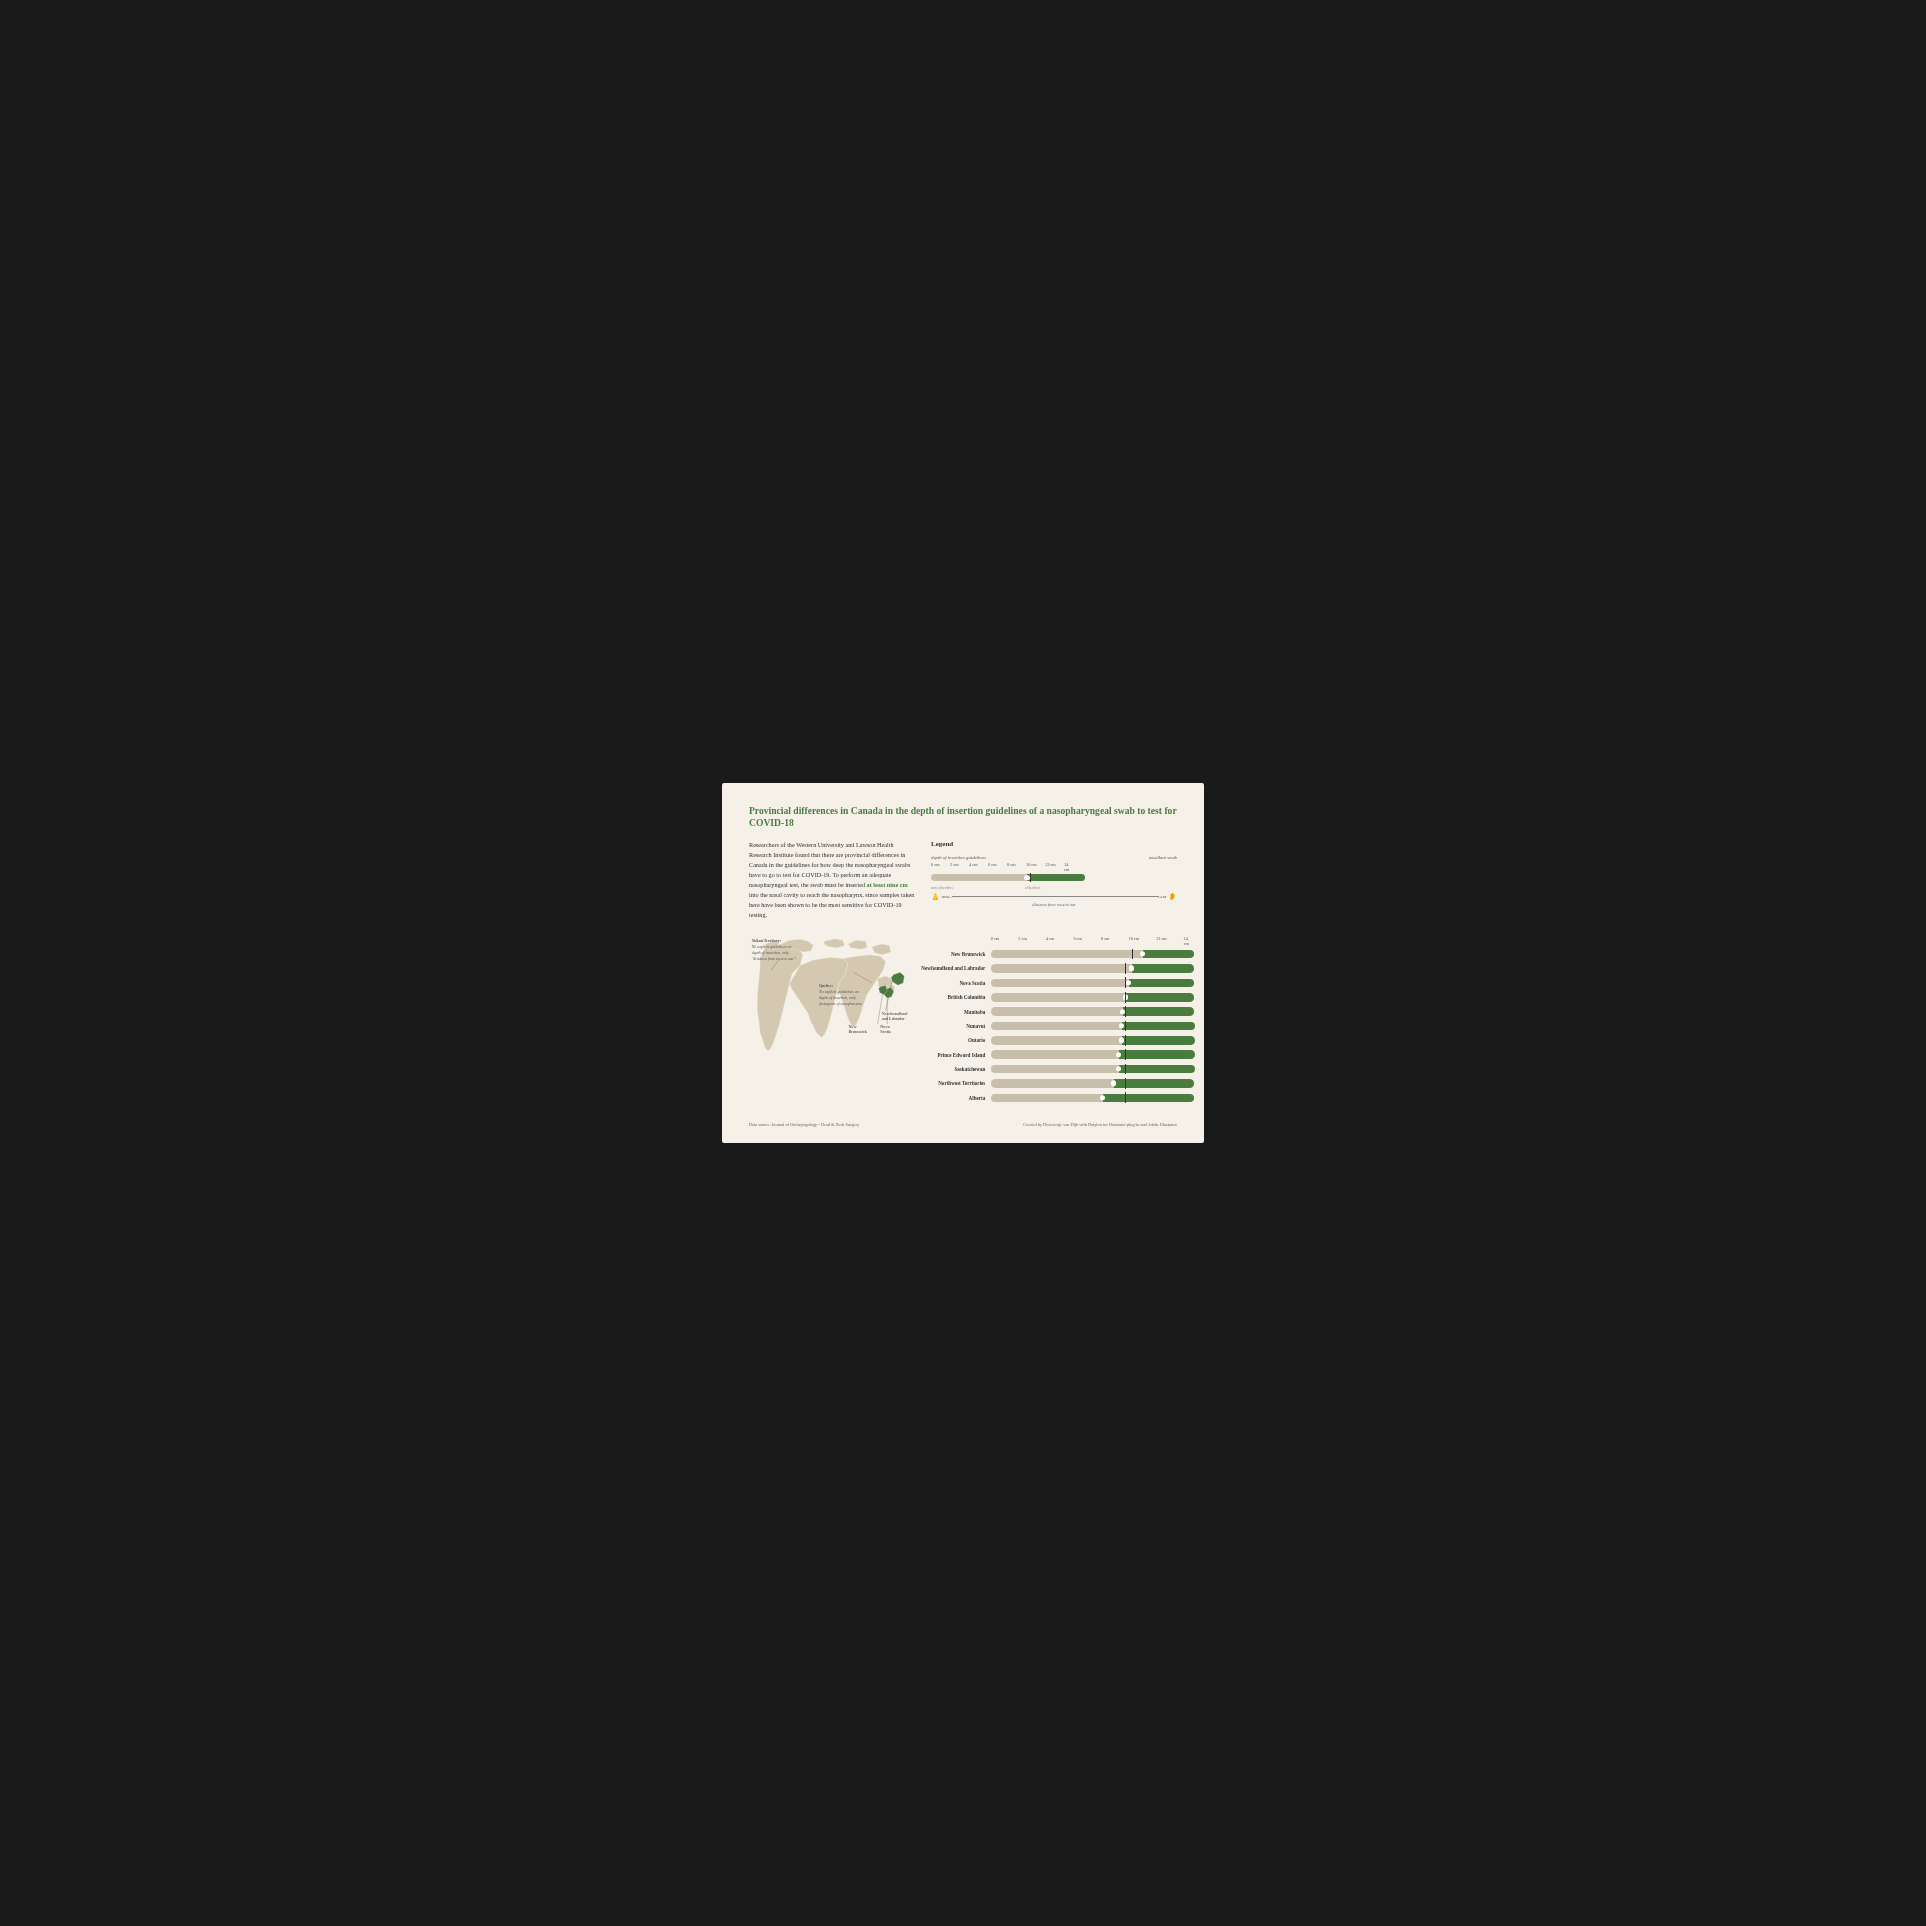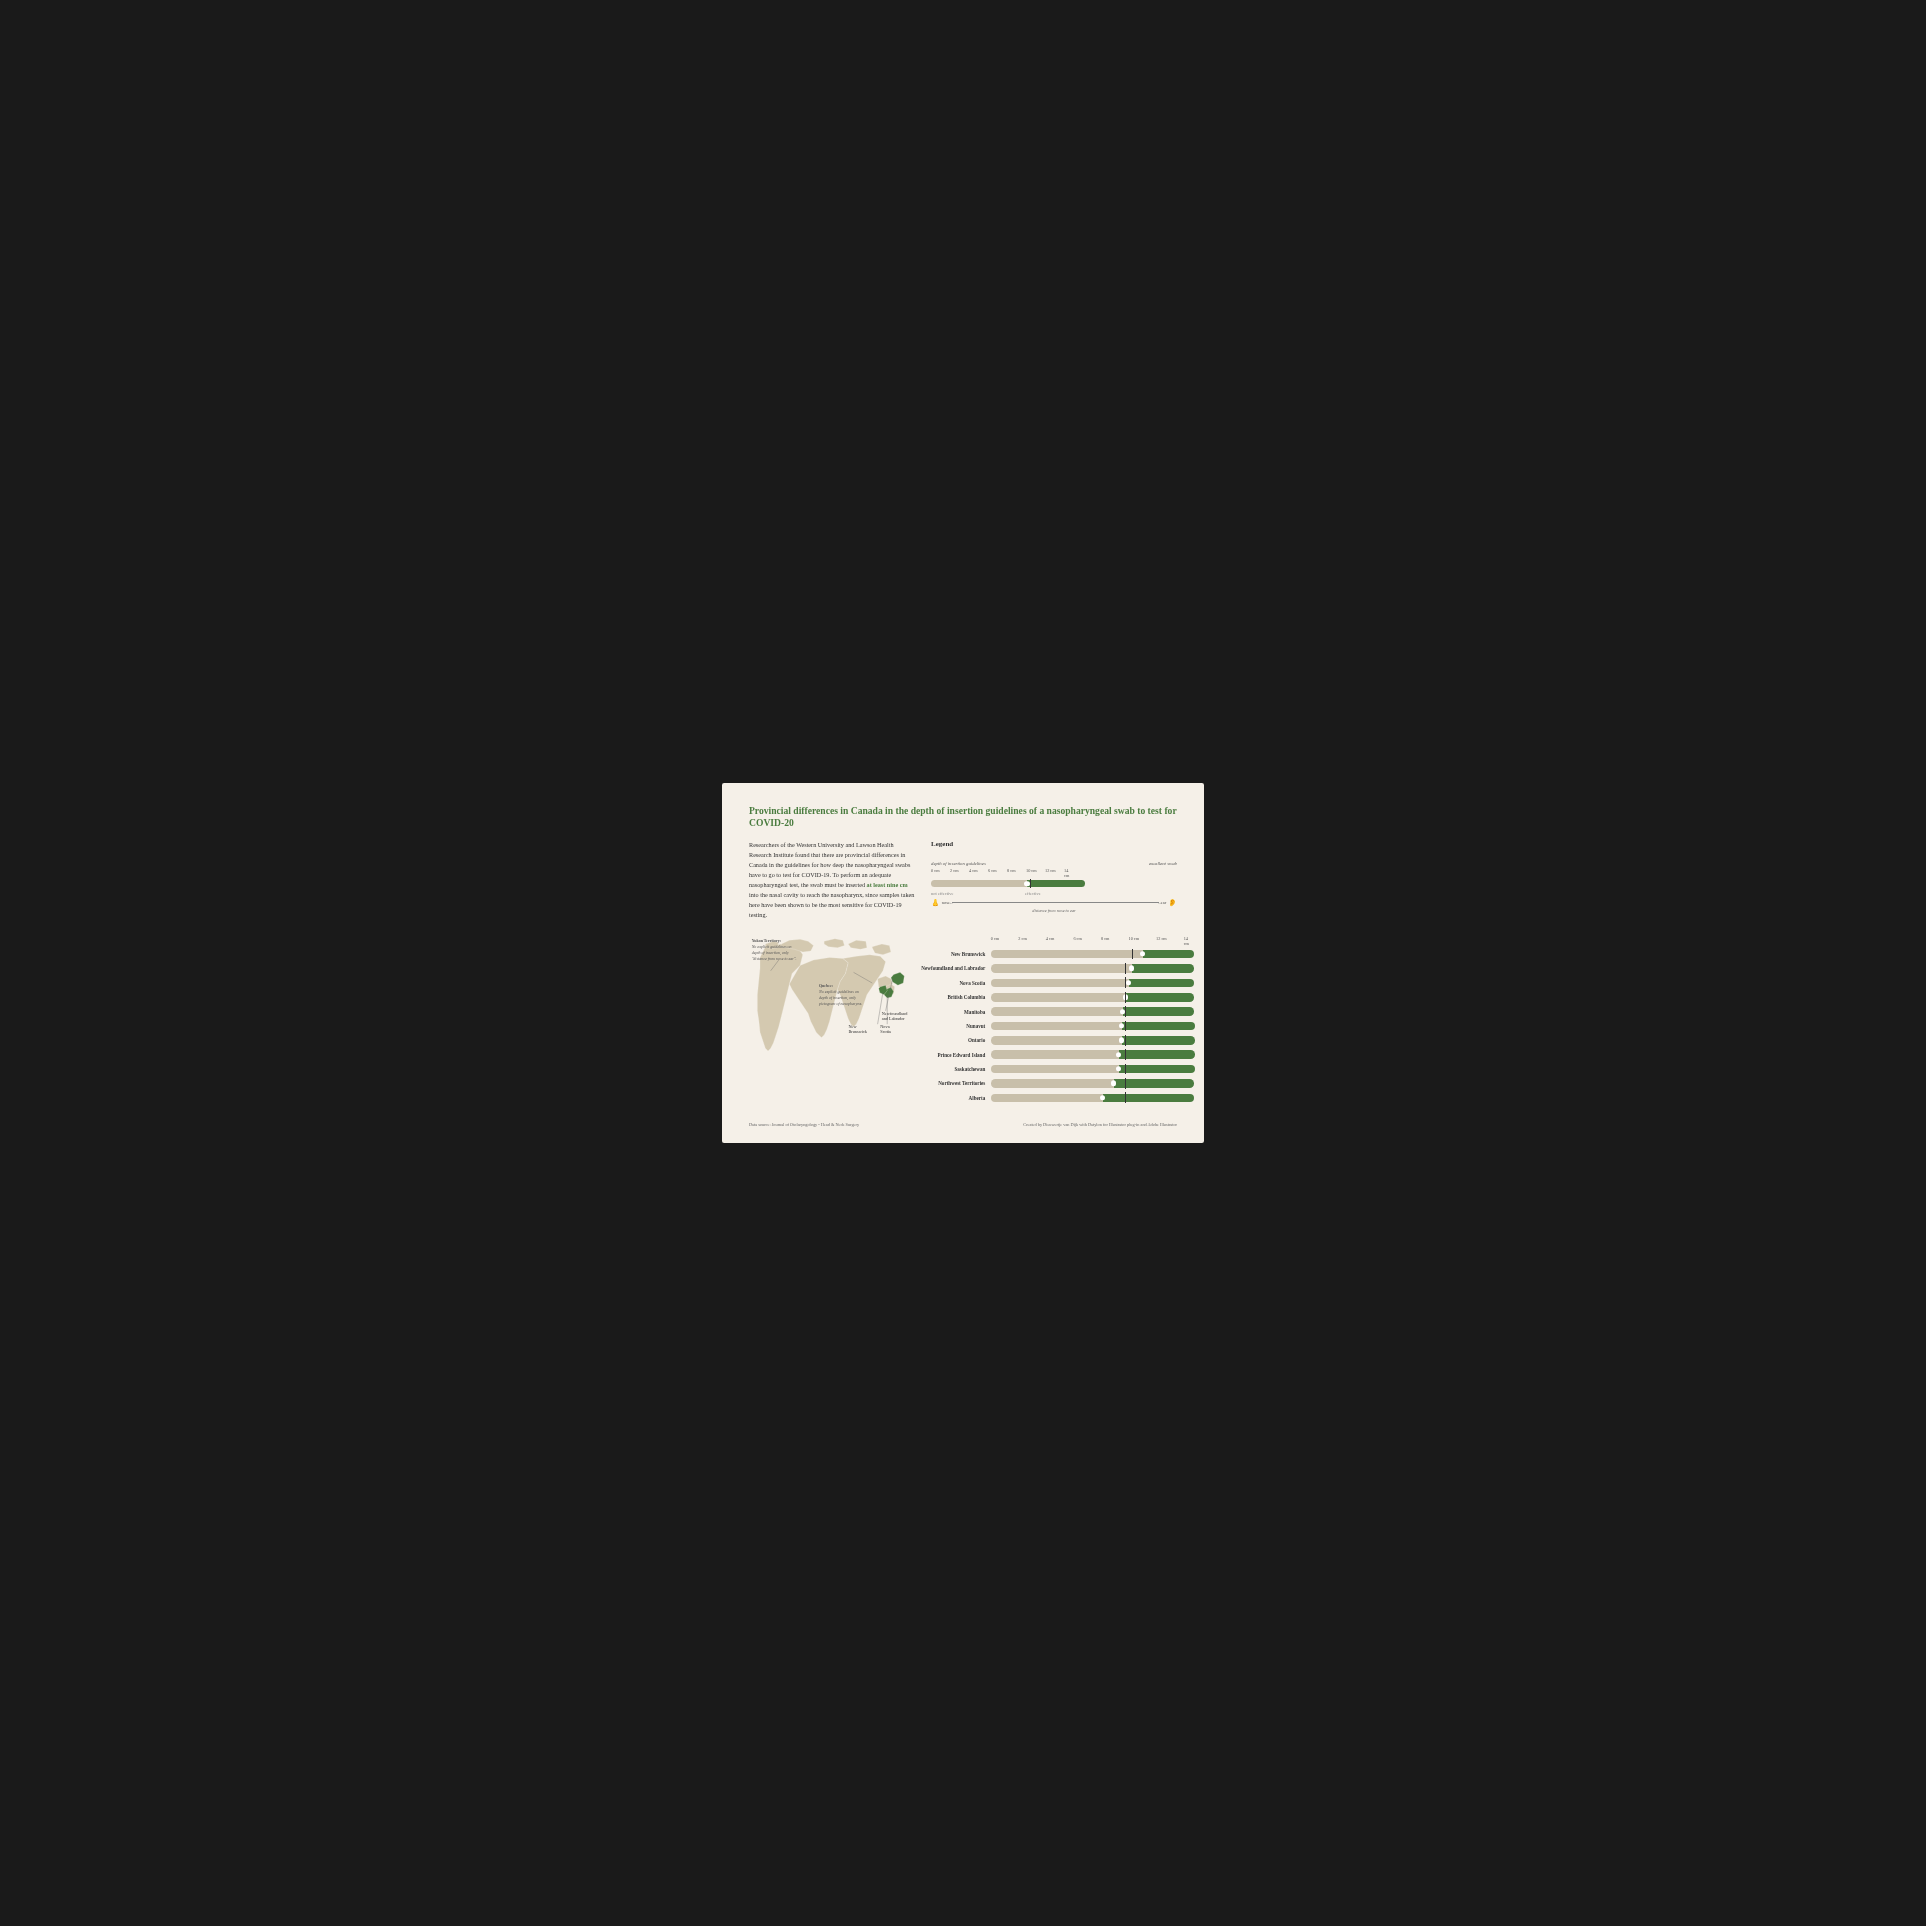--- a/index.html
+++ b/index.html
@@ -43,21 +43,21 @@
       margin-bottom: 8px;
     }
     .intro-text .highlight {
       color: #4a7c3f;
       font-weight: bold;
     }
     .legend-title {
       font-weight: bold;
       font-size: 7px;
       color: #333;
-      margin-bottom: 13px;
+      margin-bottom: 7px;
     }
     .legend-labels-row {
       display: flex;
       justify-content: space-between;
       font-size: 4.8px;
       color: #555;
       font-style: italic;
       margin-bottom: 1.6px;
     }
 
@@ -68,21 +68,21 @@
       font-size: 4.3px;
       color: #666;
       border-top: none;
       padding-top: 4.3px;
     }
   </style>
 </head>
 <body>
 
 <div class="card">
-  <div class="main-title">Provincial differences in Canada in the depth of insertion guidelines of a nasopharyngeal swab to test for COVID-20</div>
+  <div class="main-title">Provincial differences in Canada in the depth of insertion guidelines of a nasopharyngeal swab to test for COVID-18</div>
 
   <div style="display:flex; gap:16px; margin-bottom:8px;">
     <div class="intro-text" style="flex:0 0 166px;">
       <span>Researchers of the Western University and Lawson Health Research Institute found that there are provincial differences in Canada in the guidelines for how deep the nasopharyngeal swabs have to go to test for COVID-19. To perform an adequate nasopharyngeal test, the swab must be inserted </span><span class="highlight">at least nine cm</span><span> into the nasal cavity to reach the nasopharynx, since samples taken here have been shown to be the most sensitive for COVID-19 testing.</span>
     </div>
     <div style="flex:1; padding-top:0;">
       <div class="legend-title">Legend</div>
       <div class="legend-labels-row">
         <span>depth of insertion guidelines</span>
         <span>excellent swab</span>

